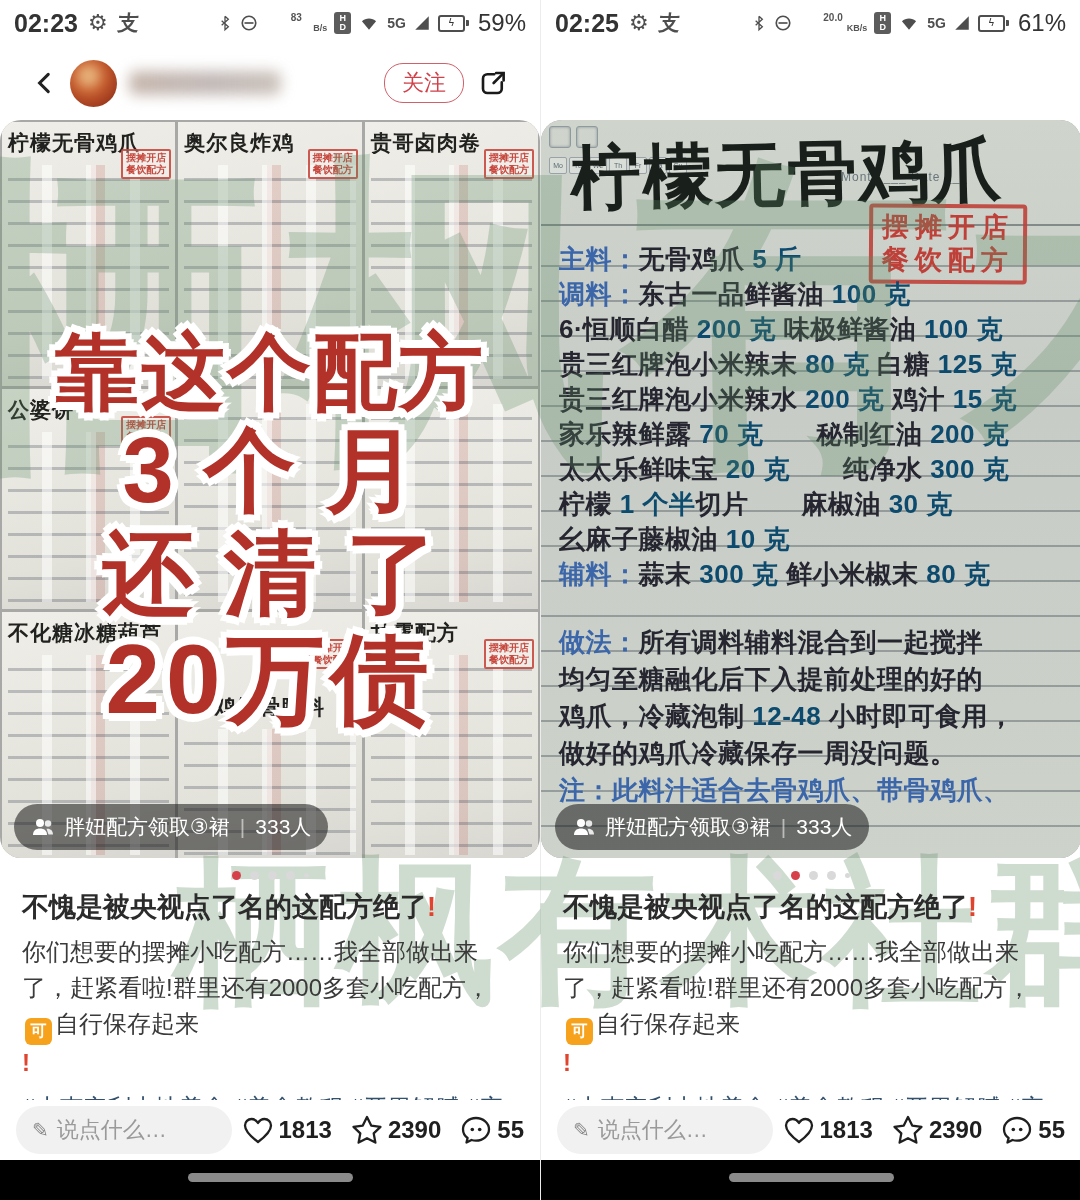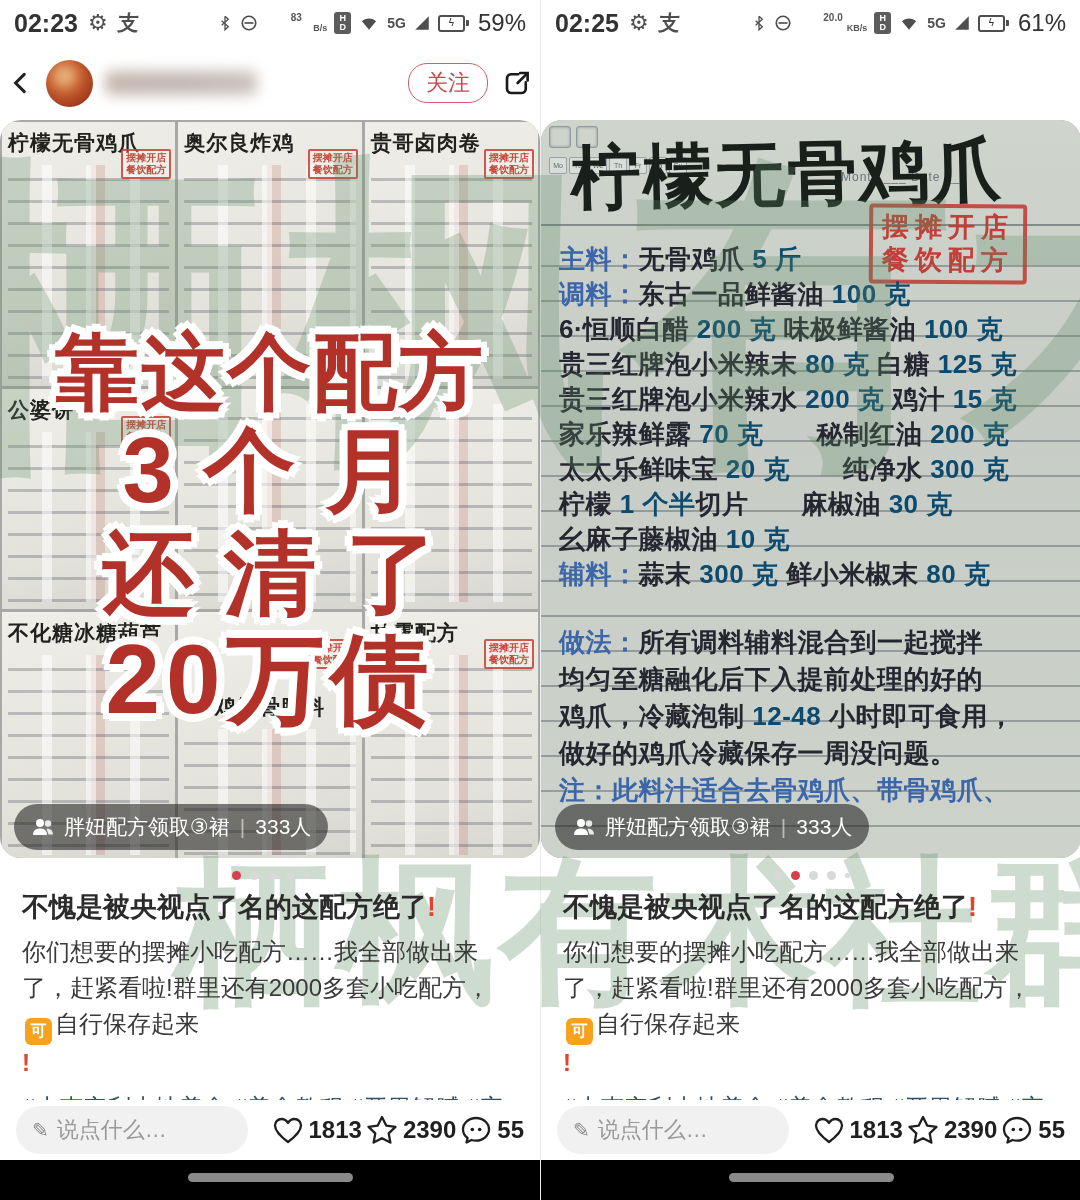--- a/index.html
+++ b/index.html
@@ -17,21 +17,21 @@
   .sb-speed .b{font-size:9px;font-weight:600;padding-left:48px;}
   .hd-badge{width:17px;height:22px;background:#5c5c5c;border-radius:3px;color:#fff;font-size:9px;font-weight:800;display:flex;flex-direction:column;align-items:center;justify-content:center;line-height:9px;}
   .sb-5g{font-size:14px;font-weight:700;color:#4e4e4e;}
   .batt{display:flex;align-items:center;}
   .batt-body{width:23px;height:13px;border:2px solid #4e4e4e;border-radius:3px;display:flex;align-items:center;justify-content:center;font-size:10px;line-height:10px;color:#333;background:#fff;}
   .batt-tip{width:3px;height:6px;background:#4e4e4e;border-radius:0 1px 1px 0;margin-left:1px;}
   .sb-pct{font-size:24px;color:#333;font-weight:500;margin-left:2px;}
   .sb-ic{display:flex;align-items:center;}
 
   
-  .navbar{height:74px;display:flex;align-items:center;padding:0 8px;gap:12px;}
+  .navbar{height:74px;display:flex;align-items:center;padding:0 32px;gap:12px;}
   .back{width:26px;height:26px;}
   .avatar{width:47px;height:47px;border-radius:50%;overflow:hidden;position:relative;flex:0 0 47px;}
   .avatar .blob{position:absolute;inset:-8px;background:radial-gradient(circle at 42% 38%,#e8b47c 0 10%,#c75c2d 32%,#93311a 68%,#6d2512);filter:blur(5px);}
   .name-blur{width:152px;height:24px;border-radius:7px;background:linear-gradient(90deg,rgba(151,121,104,.55),rgba(118,99,94,.45) 55%,rgba(150,131,116,.5));filter:blur(7px);}
   .nav-right{margin-left:auto;display:flex;align-items:center;gap:14px;}
   .follow-btn{height:38px;padding:0 17px;border-radius:19px;font-size:22px;display:flex;align-items:center;background:#fff;}
   .follow-btn.primary{color:#d0414b;border:1.6px solid #d0606a;}
   .follow-btn.muted{color:#a3a3a3;border:1.3px solid #e3e3e3;}
 
   
@@ -88,21 +88,21 @@
   .cap-title{font-size:27px;font-weight:700;color:#2b2b2b;line-height:38px;}
   .red-mark{color:#e0442e;font-weight:800;}
   .cap-body{margin-top:8px;font-size:24px;color:#3a3a3a;line-height:36px;font-weight:400;}
   .emoji-ok{display:inline-flex;width:27px;height:27px;border-radius:6px;background:#f6a21d;color:#fff;font-size:16px;font-weight:800;align-items:center;justify-content:center;vertical-align:-4px;margin:0 3px;}
   .hashtags{margin-top:8px;font-size:24px;line-height:38px;color:#33506d;font-weight:500;}
 
   
   .bottombar{position:absolute;top:1100px;left:0;width:540px;height:60px;display:flex;align-items:center;padding:0 16px;box-sizing:border-box;gap:10px;background:#fff;z-index:6;}
   .composer{width:232px;height:48px;border-radius:24px;background:#f1f1f1;display:flex;align-items:center;gap:8px;padding:0 16px;box-sizing:border-box;color:#9a9a9a;font-size:22px;}
   .composer .pen{font-size:20px;color:#8a8a8a;}
-  .actions{margin-left:auto;display:flex;align-items:flex-end;gap:4px;}
+  .actions{margin-left:auto;display:flex;align-items:flex-end;gap:19px;}
   .action{display:flex;align-items:center;gap:5px;}
   .count{font-size:24px;font-weight:600;color:#1f1f1f;}
 
   
   .gesture{position:absolute;top:1160px;left:0;width:540px;height:40px;background:#000;display:flex;align-items:flex-start;justify-content:center;z-index:6;}
   .g-pill{margin-top:13px;width:165px;height:9px;border-radius:5px;background:#8a8a8a;}
 
   
   .wm{position:absolute;z-index:3;pointer-events:none;font-weight:700;white-space:nowrap;line-height:1;}
   .wm-top{top:150px;left:-60px;font-size:330px;letter-spacing:12px;color:rgba(95,140,100,.28);}

